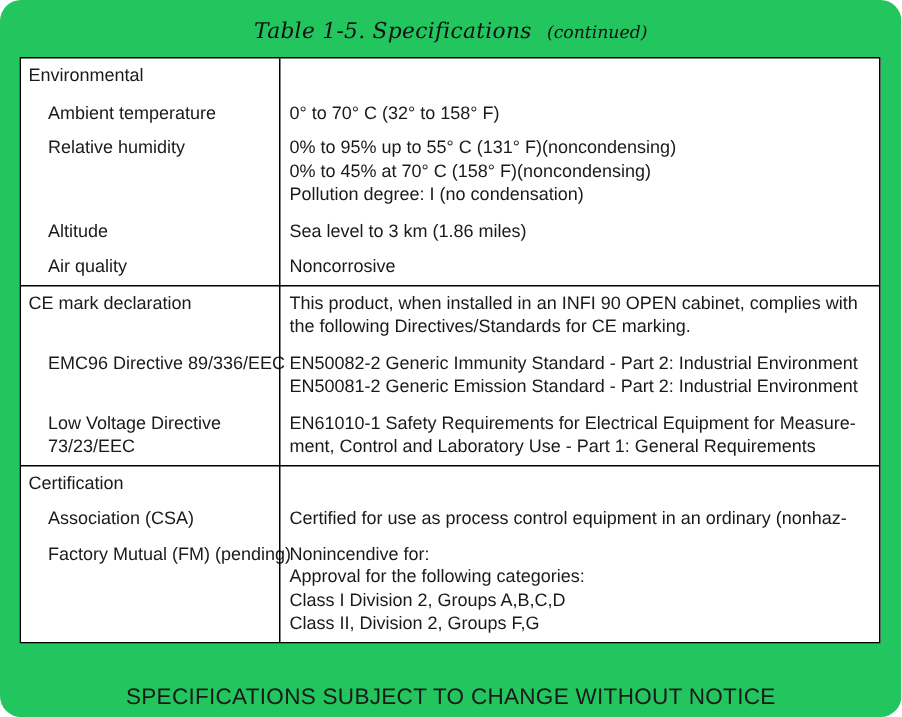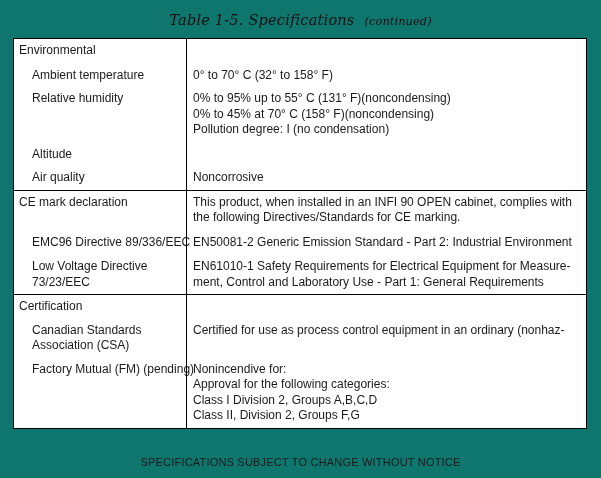--- a/index.html
+++ b/index.html
@@ -1,23 +1,24 @@
 <!DOCTYPE html>
 <html style="--header-color: #1c1cc4; --border-color: #000000;"><head>
 <meta charset="utf-8">
 <style>
   html, body { margin: 0; padding: 0; background: #ffffff; }
   .page {
     position: relative;
     width: 601px;
     height: 478px;
-    background: #0f766e;
+    background: #22c55e;
     font-family: "Liberation Sans", sans-serif;
     color: #1a1a1a;
     overflow: hidden;
+    border-radius: 14px;
   }
   .title-block {
     position: absolute;
     top: 10px;
     left: 0;
     width: 601px;
     text-align: center;
     font-family: "DejaVu Serif", "Liberation Serif", serif;
     font-style: italic;
     color: #111111;
@@ -80,21 +81,21 @@
     white-space: nowrap;
   }
   .row.tall { margin-bottom: 9px; }
 
   .footer-note {
     position: absolute;
     top: 456px;
     left: 0;
     width: 601px;
     text-align: center;
-    font-size: 11px;
+    font-size: 15px;
     letter-spacing: 0.2px;
     color: #1a1a1a;
   }
 </style>
 </head>
 <body>
 
 <div class="page">
 
   <div class="title-block">
@@ -128,20 +129,23 @@
         <div class="cell-val">
           <div class="line">0% to 95% up to 55° C (131° F)(noncondensing)</div>
           <div class="line">0% to 45% at 70° C (158° F)(noncondensing)</div>
           <div class="line">Pollution degree: I (no condensation)</div>
         </div>
       </div>
       <div class="row">
         <div class="cell-prop indent">
           <div class="line">Altitude</div>
         </div>
+        <div class="cell-val">
+          <div class="line">Sea level to 3 km (1.86 miles)</div>
+        </div>
       </div>
       <div class="row">
         <div class="cell-prop indent">
           <div class="line">Air quality</div>
         </div>
         <div class="cell-val">
           <div class="line">Noncorrosive</div>
         </div>
       </div>
     </div>
@@ -154,20 +158,21 @@
         <div class="cell-val">
           <div class="line">This product, when installed in an INFI 90 OPEN cabinet, complies with</div>
           <div class="line">the following Directives/Standards for CE marking.</div>
         </div>
       </div>
       <div class="row tall">
         <div class="cell-prop indent">
           <div class="line">EMC96 Directive 89/336/EEC</div>
         </div>
         <div class="cell-val">
+          <div class="line">EN50082-2 Generic Immunity Standard - Part 2: Industrial Environment</div>
           <div class="line">EN50081-2 Generic Emission Standard - Part 2: Industrial Environment</div>
         </div>
       </div>
       <div class="row">
         <div class="cell-prop indent">
           <div class="line">Low Voltage Directive</div>
           <div class="line">73/23/EEC</div>
         </div>
         <div class="cell-val">
           <div class="line">EN61010-1 Safety Requirements for Electrical Equipment for Measure-</div>
@@ -178,21 +183,20 @@
 
     <div class="section">
       <div class="row">
         <div class="cell-prop">
           <div class="line">Certification</div>
         </div>
         <div class="cell-val"></div>
       </div>
       <div class="row">
         <div class="cell-prop indent">
-          <div class="line">Canadian Standards</div>
           <div class="line">Association (CSA)</div>
         </div>
         <div class="cell-val">
           <div class="line">Certified for use as process control equipment in an ordinary (nonhaz-</div>
         </div>
       </div>
       <div class="row">
         <div class="cell-prop indent">
           <div class="line">Factory Mutual (FM) (pending)</div>
         </div>

